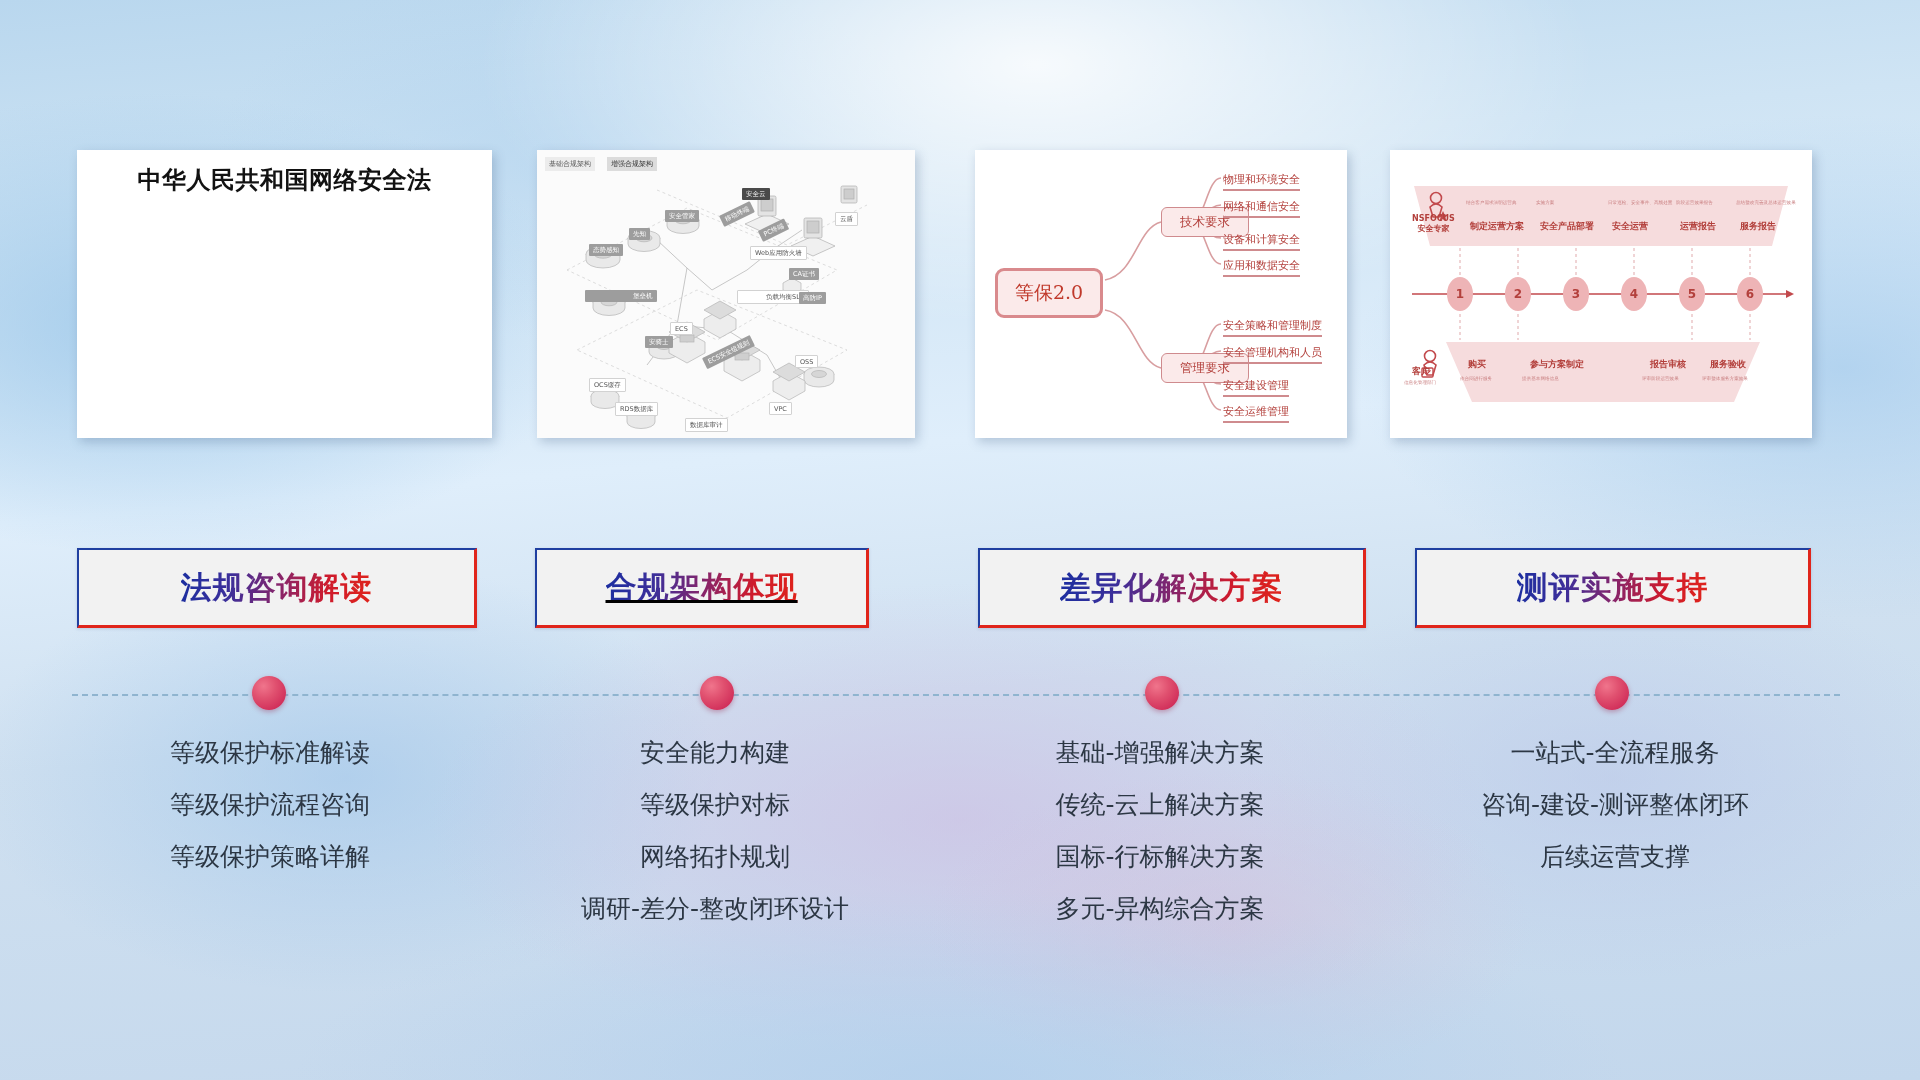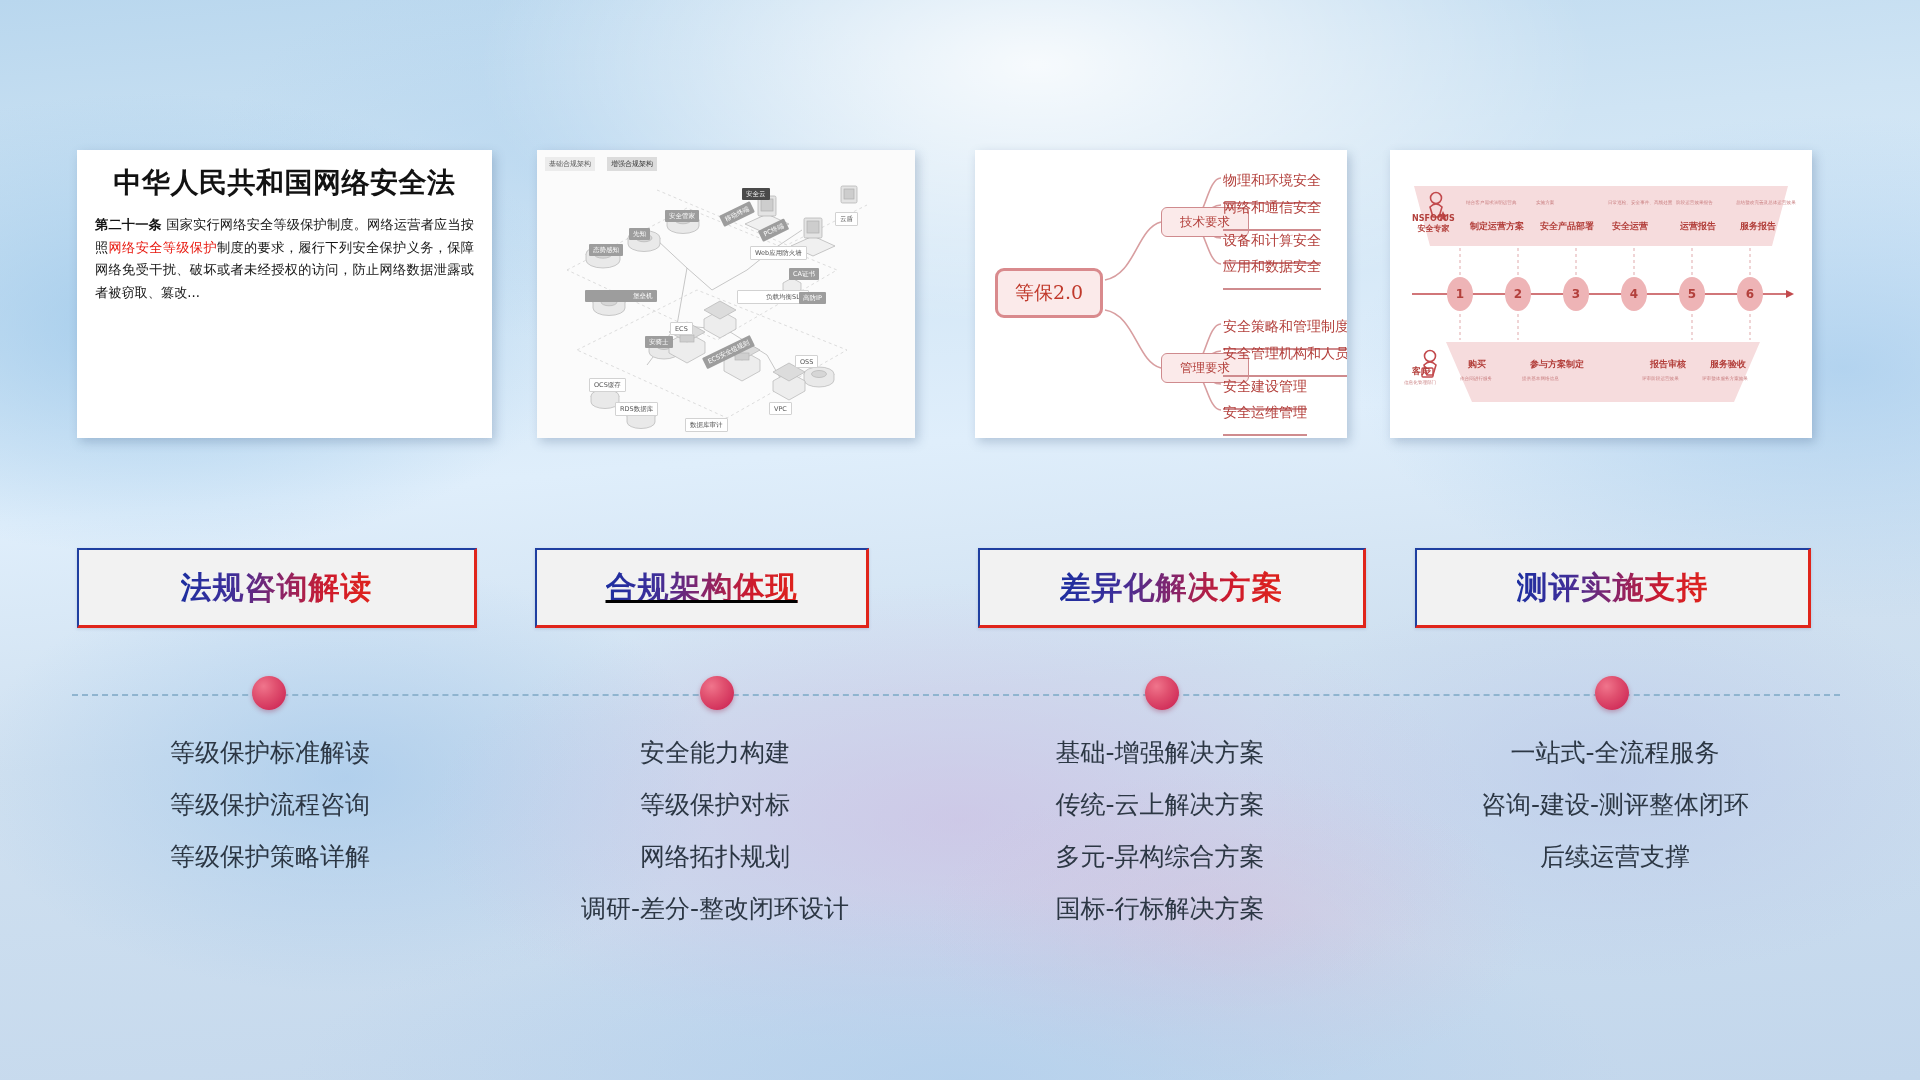--- a/index.html
+++ b/index.html
@@ -53,21 +53,21 @@
     overflow:hidden;
   }
   .card.c1 { left:77px;   width:415px; }
   .card.c2 { left:537px;  width:378px; }
   .card.c3 { left:975px;  width:372px; }
   .card.c4 { left:1390px; width:422px; }
 
   
   .law { padding:14px 18px 8px; }
   .law h2 {
-    text-align:center; font-size:28px; font-weight:700; color:#121212;
+    text-align:center; font-size:24px; font-weight:700; color:#121212;
     letter-spacing:.5px; margin-bottom:12px; font-family:"DejaVu Sans",sans-serif;
   }
   .law p {
     font-size:13.2px; line-height:1.72; color:#141414; text-align:justify;
     font-family:"DejaVu Sans",sans-serif; margin-bottom:7px;
   }
   .law b { font-weight:700; }
   .law .red { color:#e8160c; }
 
   
@@ -97,23 +97,23 @@
     color:#c0392b; font-size:19px; font-family:"DejaVu Serif",serif;
   }
   .mnode {
     position:absolute; border:1.6px solid #cf8b8e; border-radius:6px;
     background:#fbeaea; color:#b3403c; font-size:12.5px;
     font-family:"DejaVu Serif",serif;
     display:flex; align-items:center; justify-content:center;
     width:88px; height:30px;
   }
   .mleaf {
-    position:absolute; color:#b3403c; font-size:14px;
+    position:absolute; color:#b3403c; font-size:11px;
     font-family:"DejaVu Serif",serif; white-space:nowrap;
-    padding-bottom:12px; border-bottom:2px solid #cf8b8e;
+    padding-bottom:2px; border-bottom:2px solid #cf8b8e;
   }
   .mindsvg { position:absolute; inset:0; }
 
   
   .tl { position:relative; width:100%; height:100%; background:#fff; }
   .tlsvg { position:absolute; inset:0; }
   .tl-t { position:absolute; font-family:"DejaVu Sans",sans-serif; white-space:nowrap; }
   .tl-big { font-size:9px; color:#b3403c; font-weight:700; }
   .tl-sm  { font-size:4.6px; color:#c97f80; }
   .tl-brand { font-size:8px; color:#b3403c; font-weight:700; text-align:center; line-height:1.25; }
@@ -184,21 +184,20 @@
   <div class="l bg-b7"></div>
 </div>
 
 <div id="stage">
 
   <div class="cards">
 
     <div class="card c1">
       <div class="law">
         <h2>中华人民共和国网络安全法</h2>
-        <p id="lawp1"><b>第二十一条</b><span> 国家实行网络安全等级保护制度。网络运营者应当按照</span><span class="red">网络安全等级保护</span><span>制度的要求，履行下列安全保护义务，保障网络免受干扰、破坏或者未经授权的访问，防止网络数据泄露或者被窃取、篡改...</span></p>
       </div>
     </div>
 
     <div class="card c2">
       <div class="arch">
         <div class="tabbar">
           <div class="tab">基础合规架构</div>
           <div class="tab on">增强合规架构</div>
         </div>
         <svg class="archsvg" viewBox="0 0 378 288">
@@ -457,22 +456,22 @@
     </div>
   <div class="col col2" id="c2">
       <div class="li">安全能力构建</div>
       <div class="li">等级保护对标</div>
       <div class="li">网络拓扑规划</div>
       <div class="li">调研-差分-整改闭环设计</div>
     </div>
   <div class="col col3" id="c3">
       <div class="li">基础-增强解决方案</div>
       <div class="li">传统-云上解决方案</div>
+      <div class="li">国标-行标解决方案</div>
       <div class="li">多元-异构综合方案</div>
-      <div class="li">国标-行标解决方案</div>
     </div>
   <div class="col col4" id="c4">
       <div class="li">一站式-全流程服务</div>
       <div class="li">咨询-建设-测评整体闭环</div>
       <div class="li">后续运营支撑</div>
     </div>
 
 </div>
 
 </body></html>

